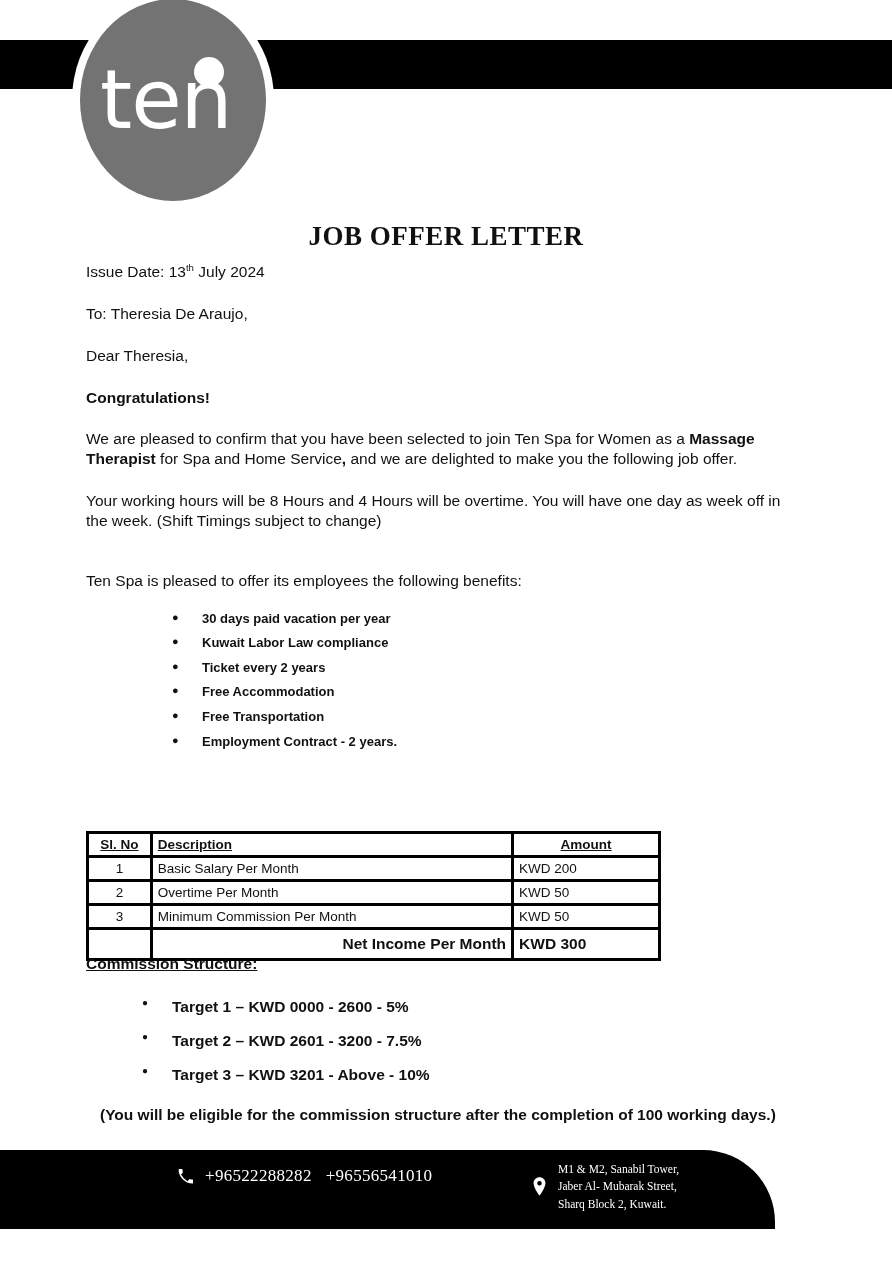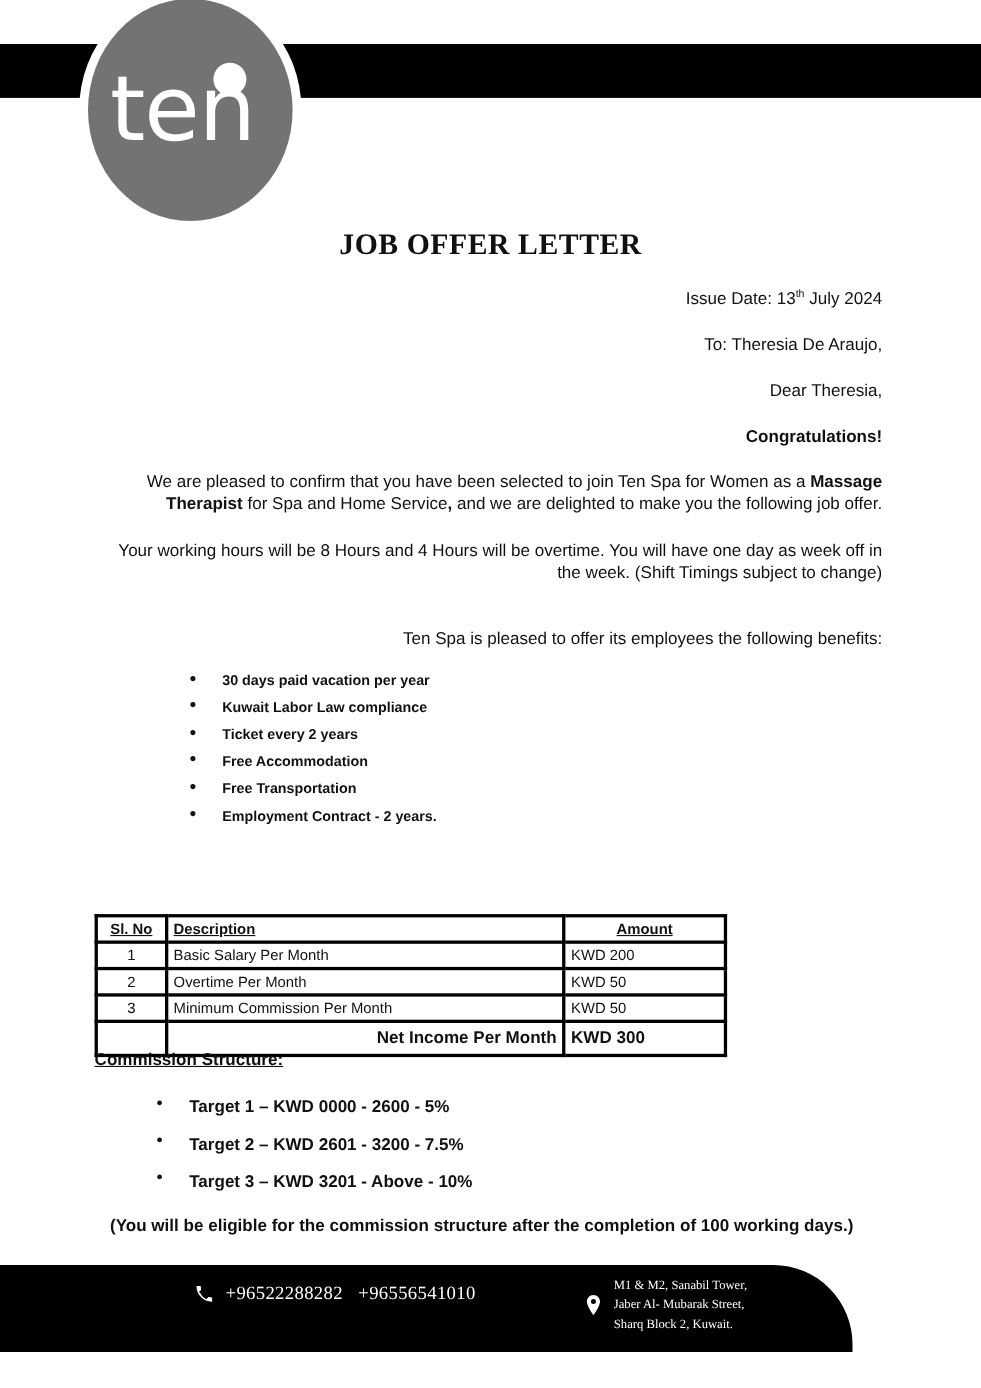--- a/index.html
+++ b/index.html
@@ -72,39 +72,38 @@
     width: 30px;
     height: 30px;
     border-radius: 50%;
     background: #ffffff;
   }
 
   
   .doc-title {
     position: absolute;
     left: 0;
-    top: 207px;
+    top: 221px;
     width: 892px;
     text-align: center;
     font-family: "Liberation Serif", serif;
     font-size: 27px;
     font-weight: bold;
     letter-spacing: 0.5px;
   }
   .content {
     position: absolute;
     left: 86px;
     top: 262px;
     width: 716px;
     font-size: 15.5px;
     line-height: 1.28;
   }
   .content p {
     margin: 0 0 22px 0;
-    text-align: right;
   }
   .p-tight { margin-bottom: 20px !important; }
   .p-gap   { margin-bottom: 40px !important; }
   sup { font-size: 0.62em; vertical-align: super; }
   b, .bold { font-weight: bold; }
 
   ul.bullets {
     margin: 0;
     padding: 0 0 0 86px;
     list-style: none;

